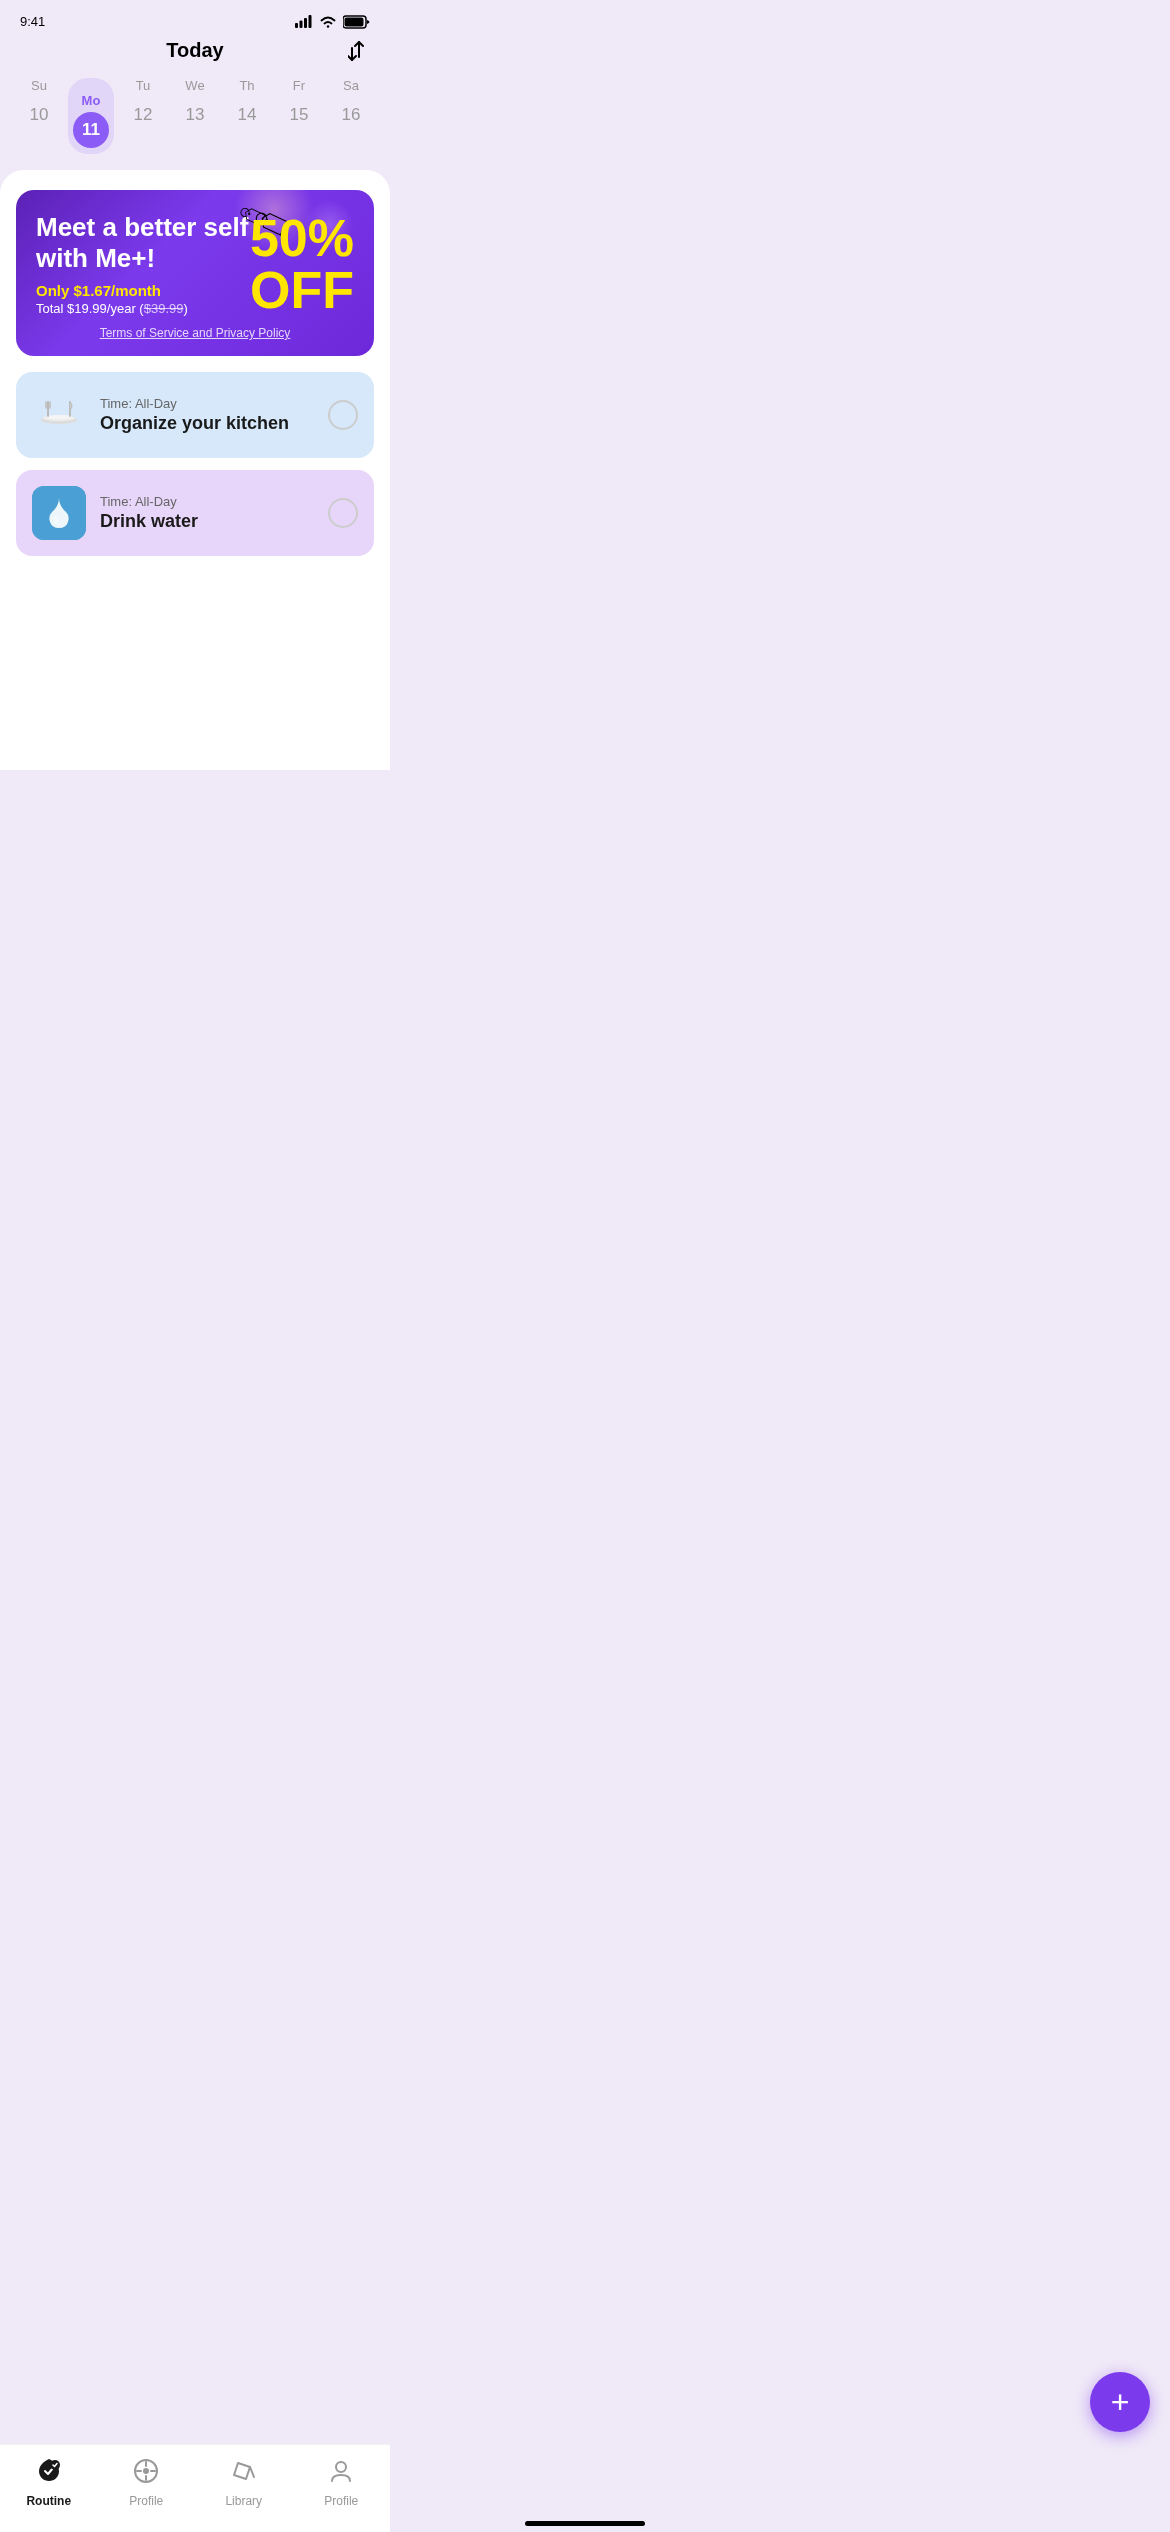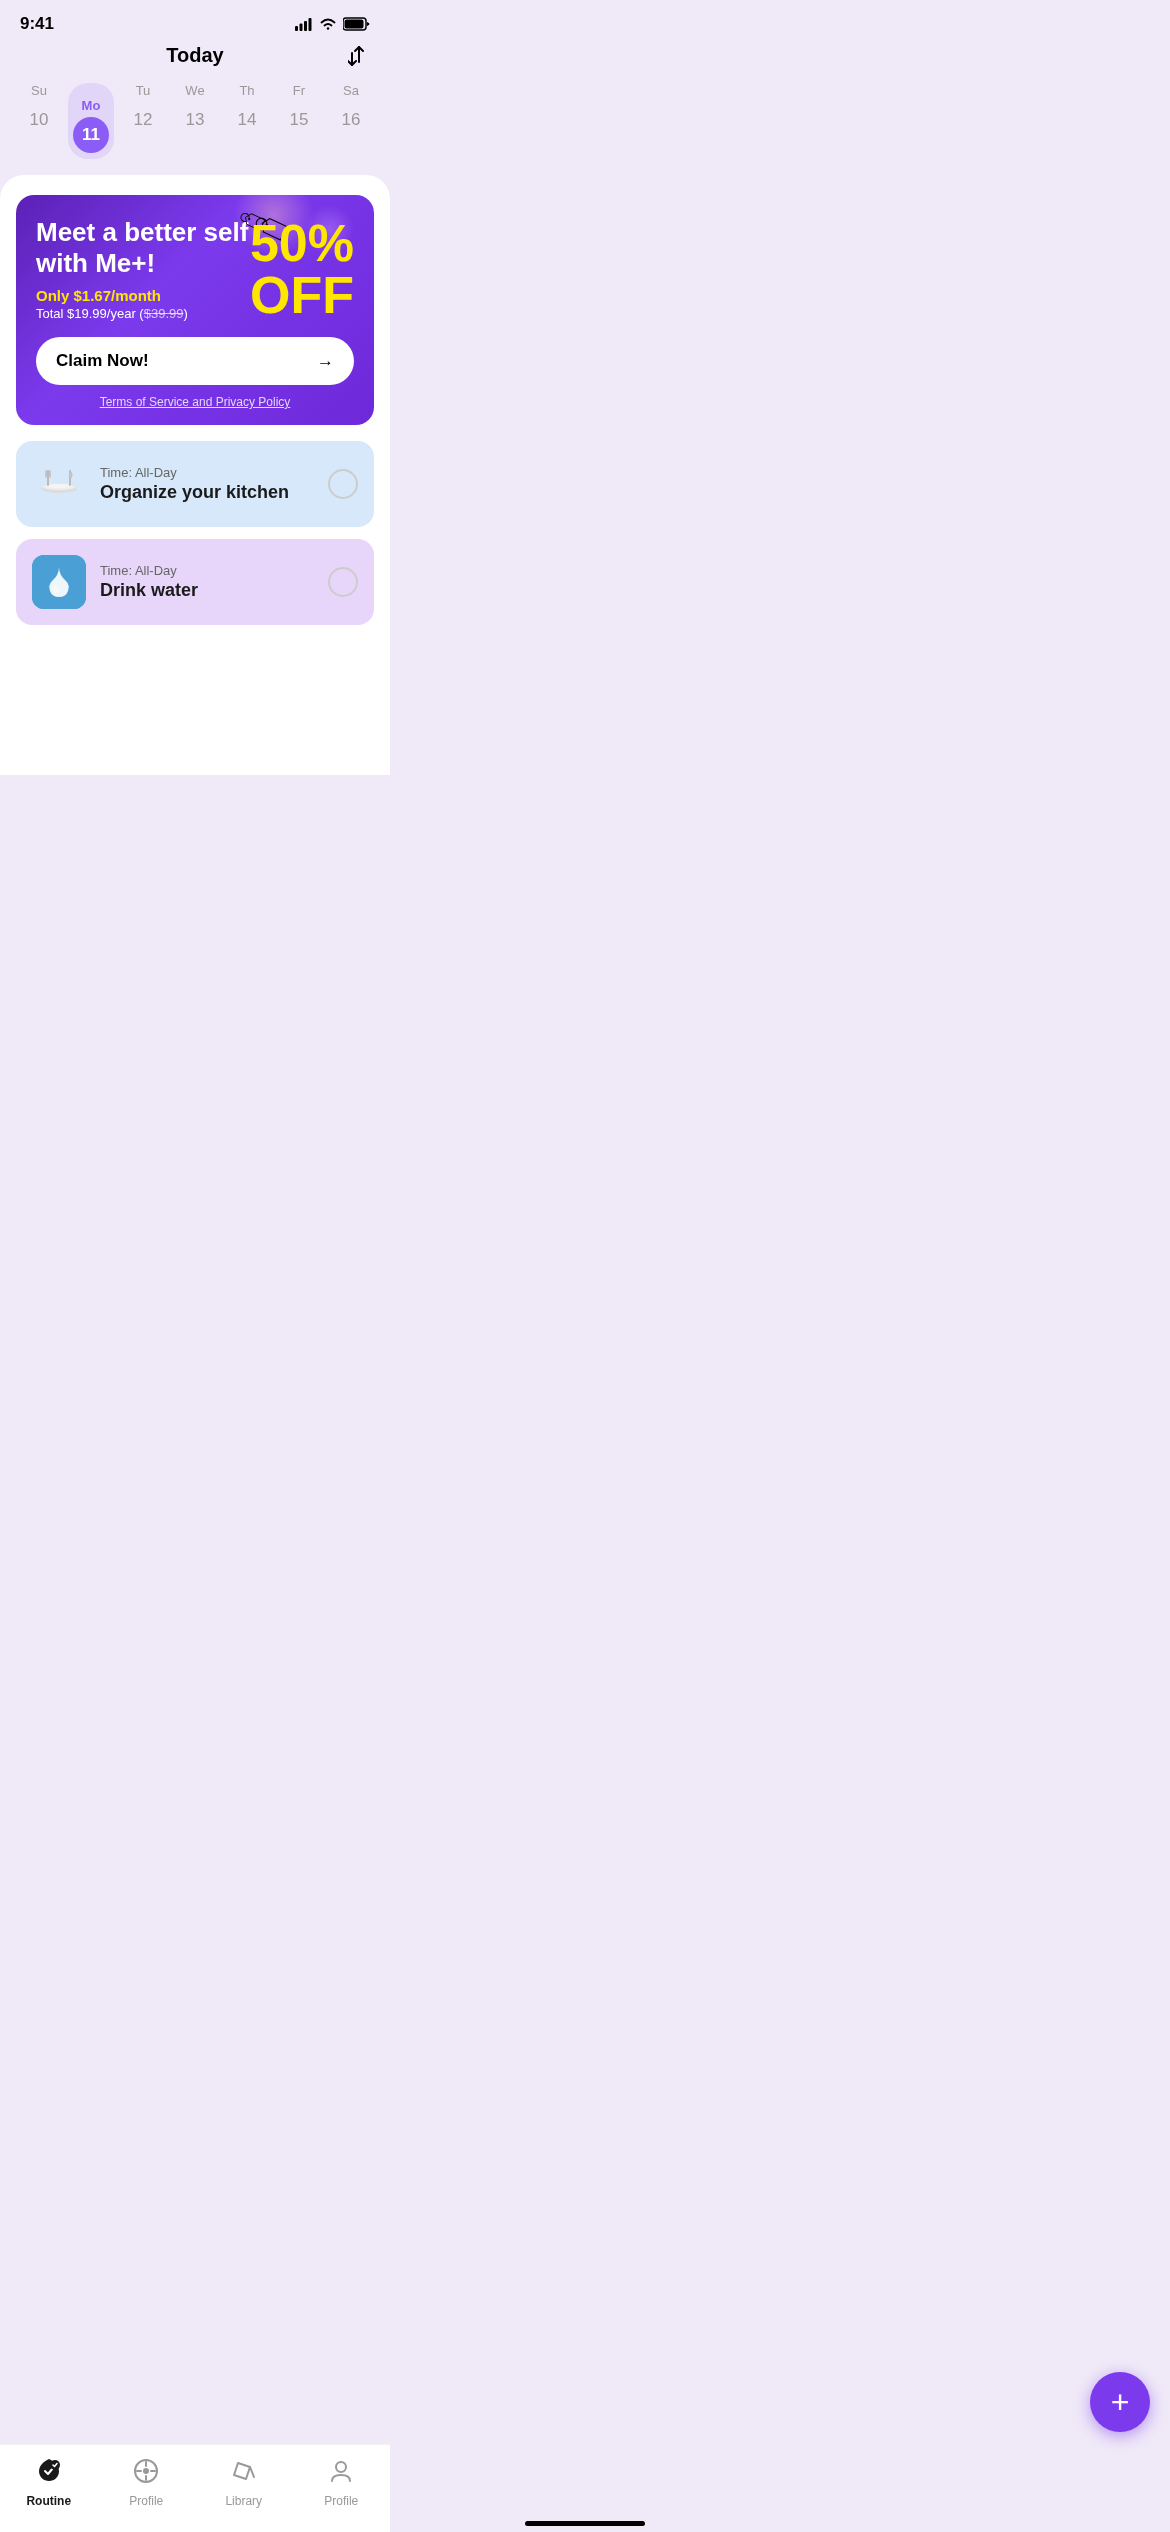--- a/index.html
+++ b/index.html
@@ -15,22 +15,22 @@
 
     
     .status-bar {
       display: flex;
       justify-content: space-between;
       align-items: center;
       padding: 14px 20px 6px;
       background: #f0eaf8;
     }
     .status-time {
-      font-size: 17px;
-      font-weight: 700;
+      font-size: 13px;
+      font-weight: 400;
       color: #000;
     }
     .status-icons {
       display: flex;
       align-items: center;
       gap: 6px;
     }
 
     
     .header {
@@ -419,24 +419,20 @@
         </div>
       </div>
       <div class="promo-discount-tag">
         <div style="font-size:52px; font-weight:900; color:#FFE600; line-height:1; text-align:right; position:relative; z-index:1;">
           <span>50%</span><br>
           <span>OFF</span>
         </div>
         <div style="font-size:22px; position:absolute; top:-8px; left:-10px; transform:rotate(-20deg);">🏷</div>
       </div>
     </div>
-    <button class="claim-btn">
-      <span>Claim Now!</span>
-      <span>→</span>
-    </button>
     <a class="terms-link">Terms of Service and Privacy Policy</a>
   </div>
 
   <div class="task-item blue-bg">
     <div class="task-icon kitchen">
       <svg width="50" height="50" viewBox="0 0 50 50">
 
         <ellipse cx="25" cy="30" rx="18" ry="4" fill="#ddd"></ellipse>
         <ellipse cx="25" cy="28" rx="16" ry="3" fill="#eee"></ellipse>
         <ellipse cx="25" cy="27" rx="13" ry="2" fill="#f5f5f5"></ellipse>

